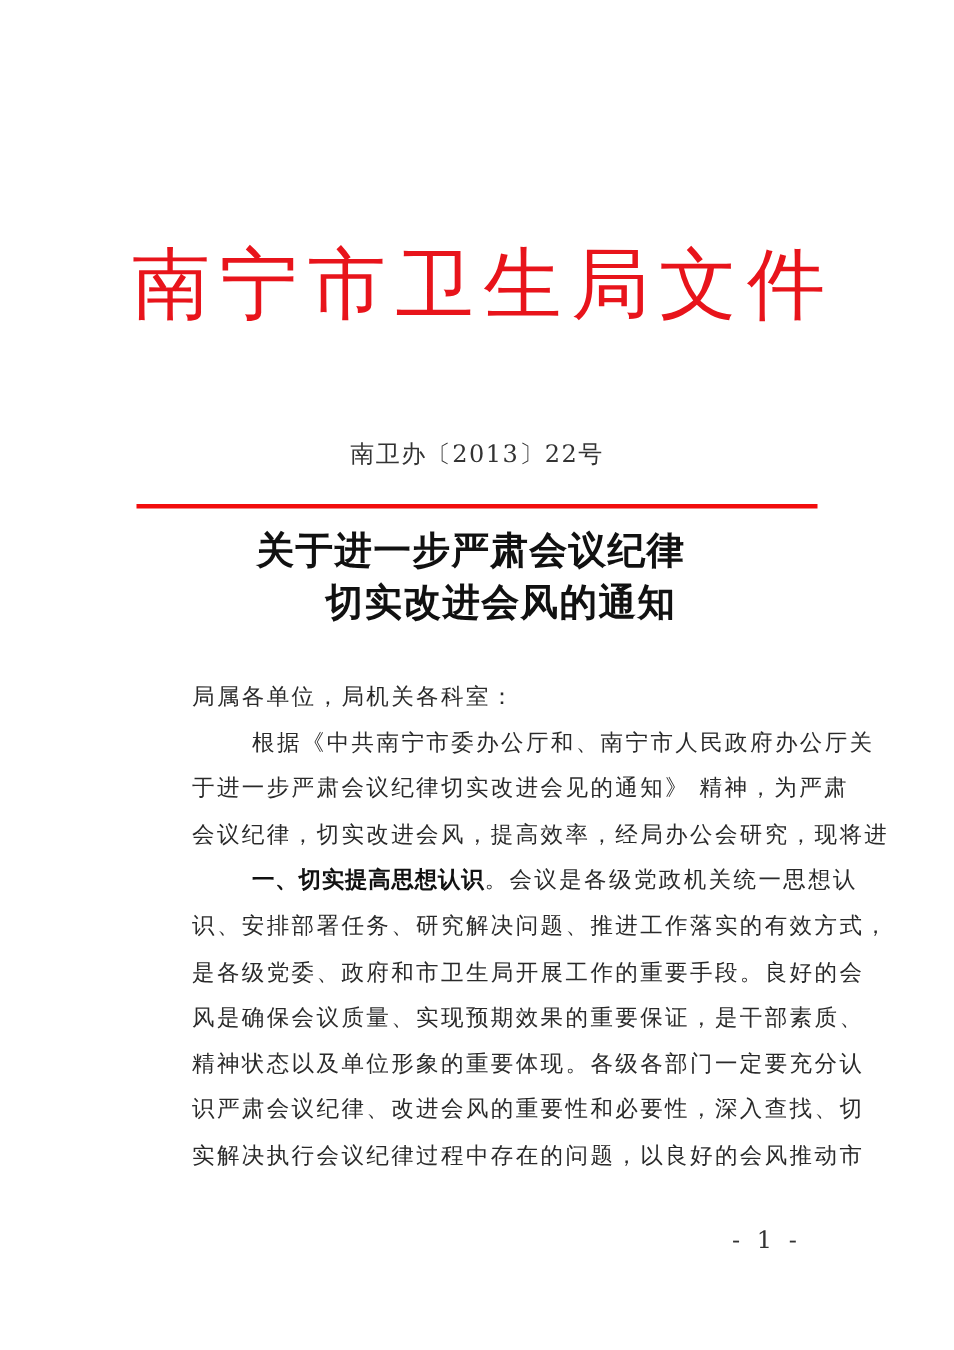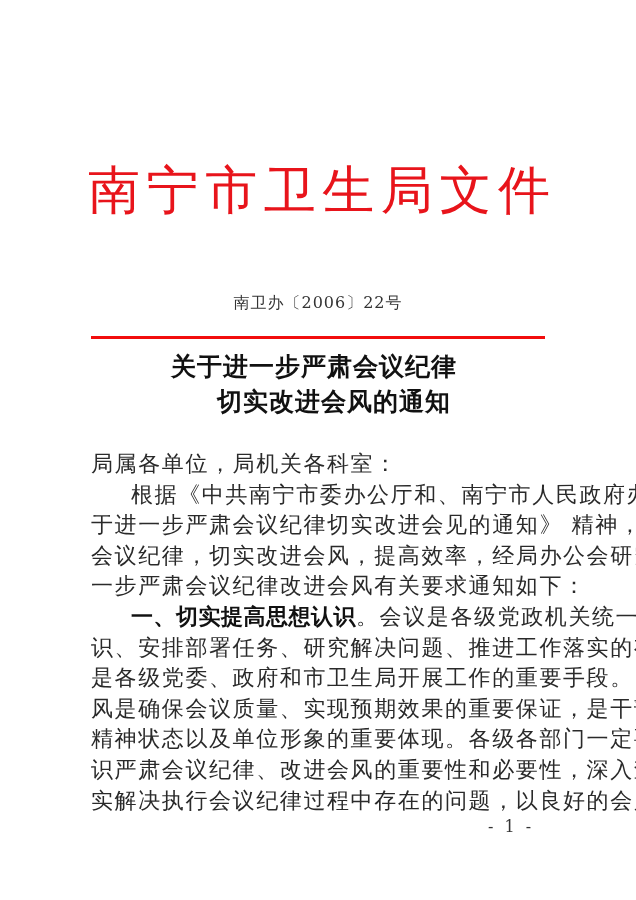--- a/index.html
+++ b/index.html
@@ -11,53 +11,52 @@
   .masthead span { display: inline-block; width: 52px; text-align: center; }
   .docno { position: absolute; left: 0; width: 636px; top: 292px; text-align: center;
            font-size: 16px; line-height: 22px; color: #333; letter-spacing: 1px; }
   .redline { position: absolute; left: 91px; top: 336px; width: 454px; height: 3px; background: #f20d0d; }
   .title { position: absolute; left: 0; width: 628px; text-align: center;
            font-family: "DejaVu Sans", "Liberation Sans", sans-serif;
            font-weight: bold; font-size: 25px; line-height: 34px; color: #111; letter-spacing: 1px; }
   .title.l1 { top: 350px; }
   .title.l2 { top: 385px; margin-left: 20px; }
   .body { position: absolute; left: 91px; top: 449px; width: 460px; }
-  .line { height: 30.6px; line-height: 30.6px; font-size: 22px; white-space: nowrap;
-          color: #2a2a2a; letter-spacing: 1.6px; }
+  .line { height: 30.6px; line-height: 30.6px; font-size: 15px; white-space: nowrap;
+          color: #2a2a2a; letter-spacing: 1.6px; margin-left: 37px; }
   .indent { padding-left: 40px; }
   .bold { font-family: Liberation Mono, monospace; font-weight: bold; color: #111; letter-spacing: 0.5px; }
   .pagenum { position: absolute; left: 488px; top: 816px; font-size: 16px; line-height: 22px; color: #333; letter-spacing: 3px; }
 </style>
 </head>
 <body>
 
 <div class="masthead">
   <span>南</span>
   <span>宁</span>
   <span>市</span>
   <span>卫</span>
   <span>生</span>
   <span>局</span>
   <span>文</span>
   <span>件</span>
 </div>
 
-<div class="docno">南卫办〔2006〕22号</div>
+<div class="docno">南卫办〔2013〕22号</div>
 
 <div class="redline"></div>
 
 <div class="title l1">关于进一步严肃会议纪律</div>
 <div class="title l2">切实改进会风的通知</div>
 
 <div class="body">
   <div class="line">局属各单位，局机关各科室：</div>
   <div class="line indent">根据《中共南宁市委办公厅和、南宁市人民政府办公厅关</div>
   <div class="line">于进一步严肃会议纪律切实改进会见的通知》 精神，为严肃</div>
   <div class="line">会议纪律，切实改进会风，提高效率，经局办公会研究，现将进</div>
-  <div class="line">一步严肃会议纪律改进会风有关要求通知如下：</div>
   <div class="line indent"><span class="bold">一、切实提高思想认识</span><span>。会议是各级党政机关统一思想认</span></div>
   <div class="line">识、安排部署任务、研究解决问题、推进工作落实的有效方式，</div>
   <div class="line">是各级党委、政府和市卫生局开展工作的重要手段。良好的会</div>
   <div class="line">风是确保会议质量、实现预期效果的重要保证，是干部素质、</div>
   <div class="line">精神状态以及单位形象的重要体现。各级各部门一定要充分认</div>
   <div class="line">识严肃会议纪律、改进会风的重要性和必要性，深入查找、切</div>
   <div class="line">实解决执行会议纪律过程中存在的问题，以良好的会风推动市</div>
 </div>
 
 <div class="pagenum">- 1 -</div>

